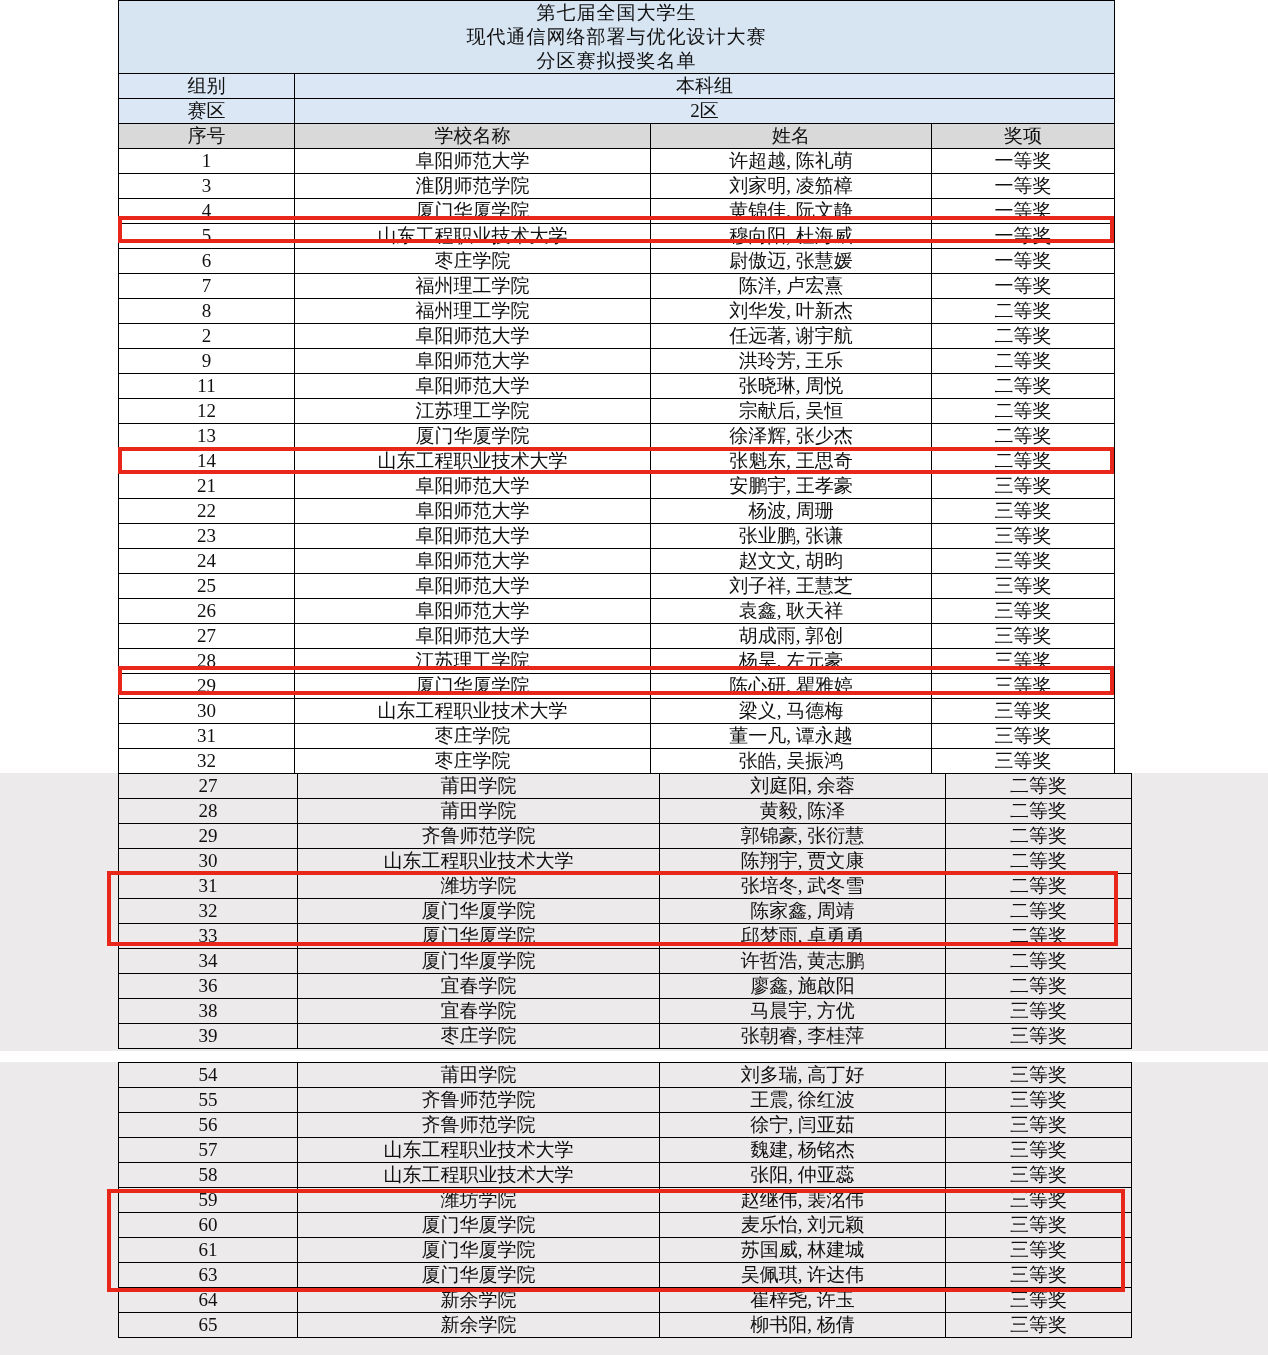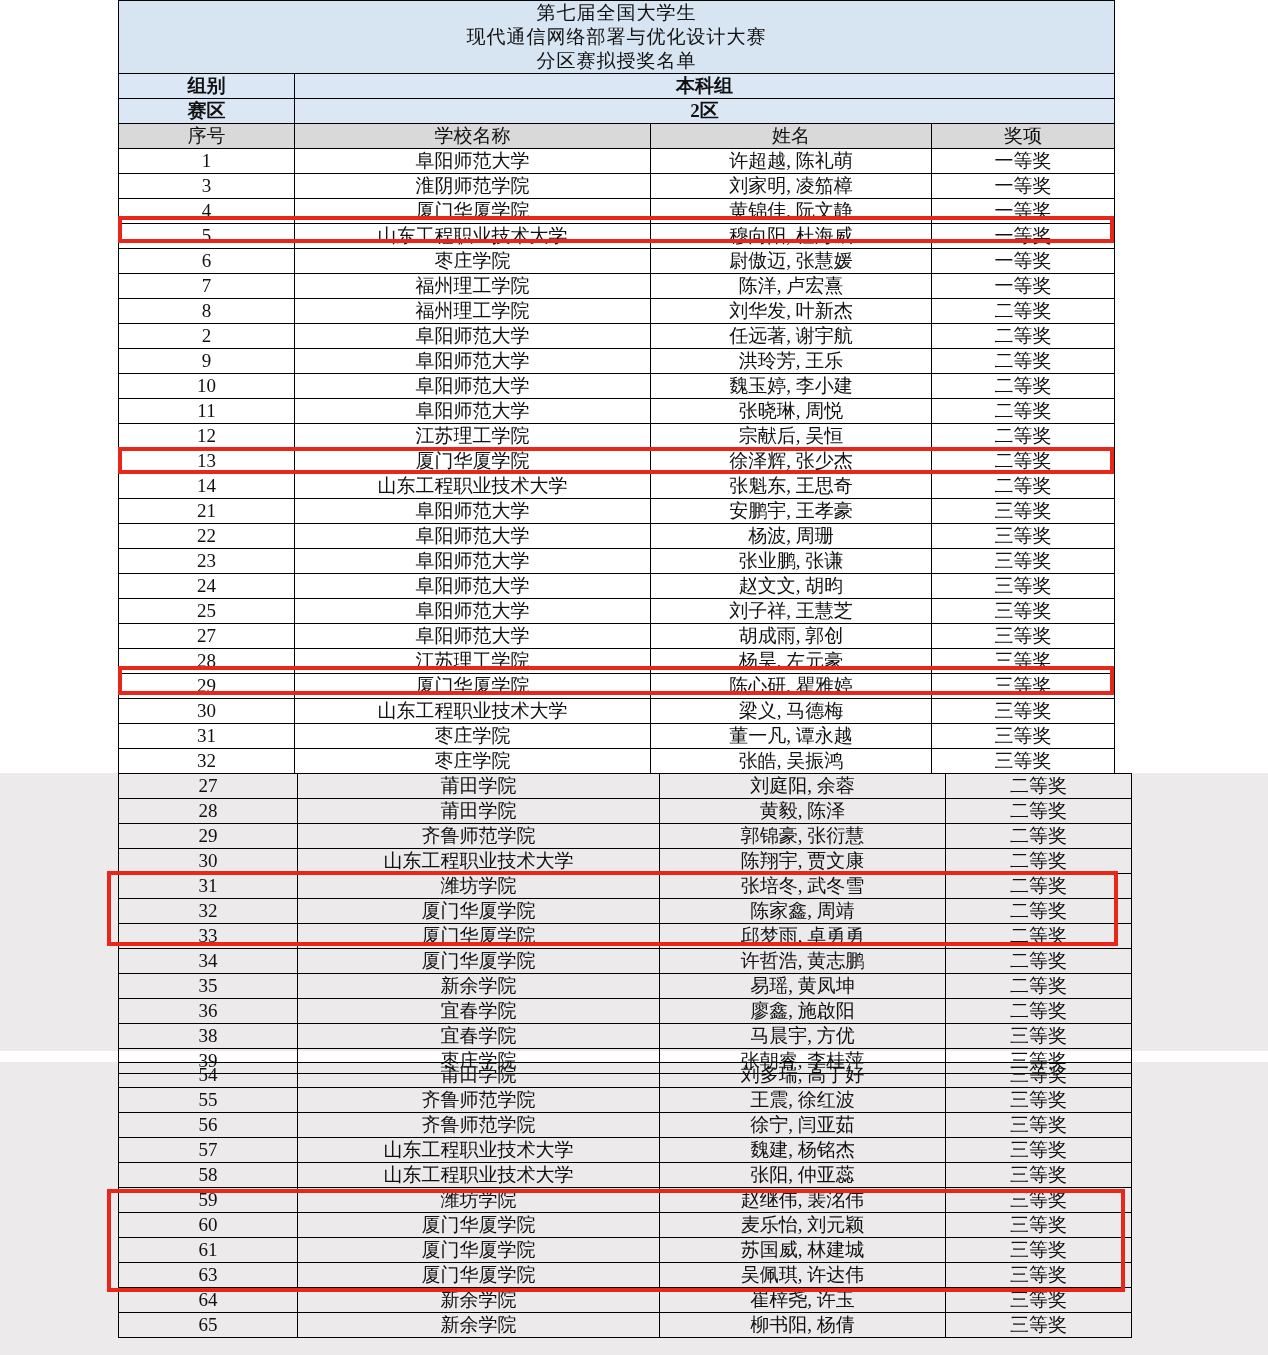--- a/index.html
+++ b/index.html
@@ -79,21 +79,21 @@
   .title-cell {
     background: #d7e4f2;
     font-size: 23px;
     line-height: 33px;
     height: 96px;
     font-weight: 400;
     letter-spacing: 1px;
   }
   .hdr-blue {
     background: #dbe7f5;
-    font-weight: bold;
+    font-weight: normal;
     font-size: 20px;
     height: 26px;
     line-height: 26px;
   }
   .hdr-cols {
     background: #d9d9d9;
     font-weight: normal;
     font-size: 20px;
     height: 26px;
     line-height: 26px;
@@ -208,26 +208,20 @@
             <td>任远著, 谢宇航</td>
             <td>二等奖</td>
           </tr>
           <tr>
             <td>9</td>
             <td>阜阳师范大学</td>
             <td>洪玲芳, 王乐</td>
             <td>二等奖</td>
           </tr>
           <tr>
-            <td>10</td>
-            <td>阜阳师范大学</td>
-            <td>魏玉婷, 李小建</td>
-            <td>二等奖</td>
-          </tr>
-          <tr>
             <td>11</td>
             <td>阜阳师范大学</td>
             <td>张晓琳, 周悦</td>
             <td>二等奖</td>
           </tr>
           <tr>
             <td>12</td>
             <td>江苏理工学院</td>
             <td>宗献后, 吴恒</td>
             <td>二等奖</td>
@@ -265,20 +259,26 @@
           <tr>
             <td>24</td>
             <td>阜阳师范大学</td>
             <td>赵文文, 胡昀</td>
             <td>三等奖</td>
           </tr>
           <tr>
             <td>25</td>
             <td>阜阳师范大学</td>
             <td>刘子祥, 王慧芝</td>
+            <td>三等奖</td>
+          </tr>
+          <tr>
+            <td>26</td>
+            <td>阜阳师范大学</td>
+            <td>袁鑫, 耿天祥</td>
             <td>三等奖</td>
           </tr>
           <tr>
             <td>27</td>
             <td>阜阳师范大学</td>
             <td>胡成雨, 郭创</td>
             <td>三等奖</td>
           </tr>
           <tr>
             <td>28</td>
@@ -365,26 +365,20 @@
             <td>邱梦雨, 卓勇勇</td>
             <td>二等奖</td>
           </tr>
           <tr>
             <td>34</td>
             <td>厦门华厦学院</td>
             <td>许哲浩, 黄志鹏</td>
             <td>二等奖</td>
           </tr>
           <tr>
-            <td>35</td>
-            <td>新余学院</td>
-            <td>易瑶, 黄凤坤</td>
-            <td>二等奖</td>
-          </tr>
-          <tr>
             <td>36</td>
             <td>宜春学院</td>
             <td>廖鑫, 施啟阳</td>
             <td>二等奖</td>
           </tr>
           <tr>
             <td>38</td>
             <td>宜春学院</td>
             <td>马晨宇, 方优</td>
             <td>三等奖</td>

